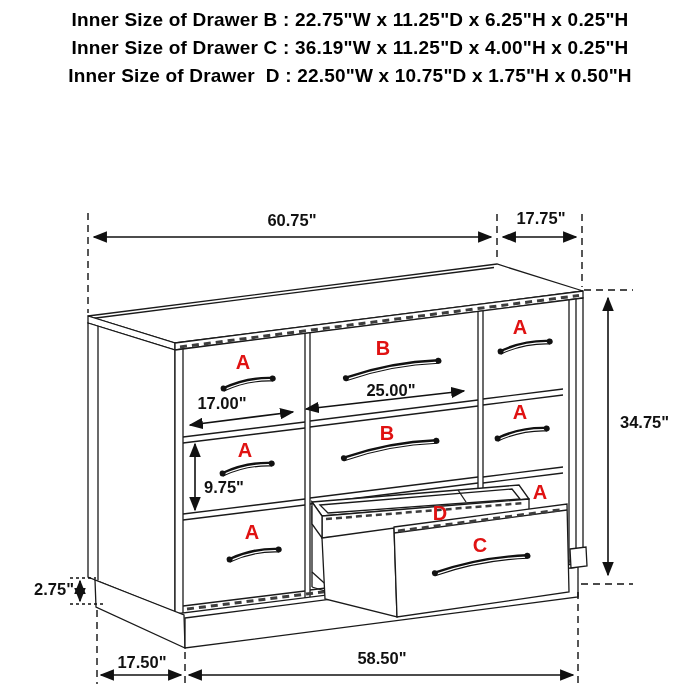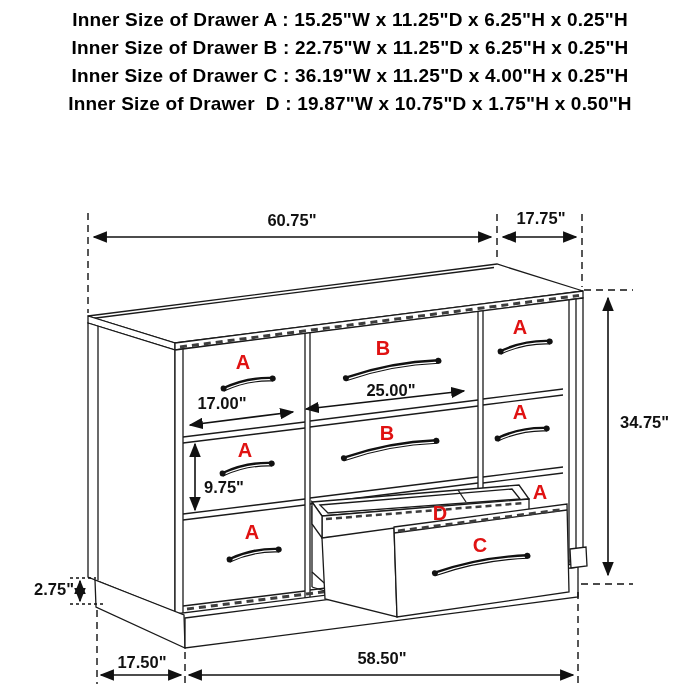--- a/index.html
+++ b/index.html
@@ -20,24 +20,23 @@
   .dimtxt{font-size:16.5px;}
   .red{font-size:20px;fill:#e01212;}
   .hb{stroke:#111;fill:none;}
 </style>
 </head>
 <body>
 
 <div class="canvas">
 
   <div class="hdr">
-    <div class="hline">Inner Size of Drawer A : 15.25"W x 11.25"D x 6.25"H x 0.25"H</div>
     <div class="hline">Inner Size of Drawer B : 22.75"W x 11.25"D x 6.25"H x 0.25"H</div>
     <div class="hline">Inner Size of Drawer C : 36.19"W x 11.25"D x 4.00"H x 0.25"H</div>
-    <div class="hline">Inner Size of Drawer  D : 19.87"W x 10.75"D x 1.75"H x 0.50"H</div>
+    <div class="hline">Inner Size of Drawer  D : 22.50"W x 10.75"D x 1.75"H x 0.50"H</div>
   </div>
 
   <svg width="700" height="700" viewBox="0 0 700 700">
     <defs>
       <marker id="ah" viewBox="0 0 10 8" refX="9" refY="4" markerWidth="9" markerHeight="7.2" orient="auto-start-reverse">
           <path d="M0,0 L10,4 L0,8 z" fill="#111"></path>
         </marker>
     </defs>
 
     <g>

